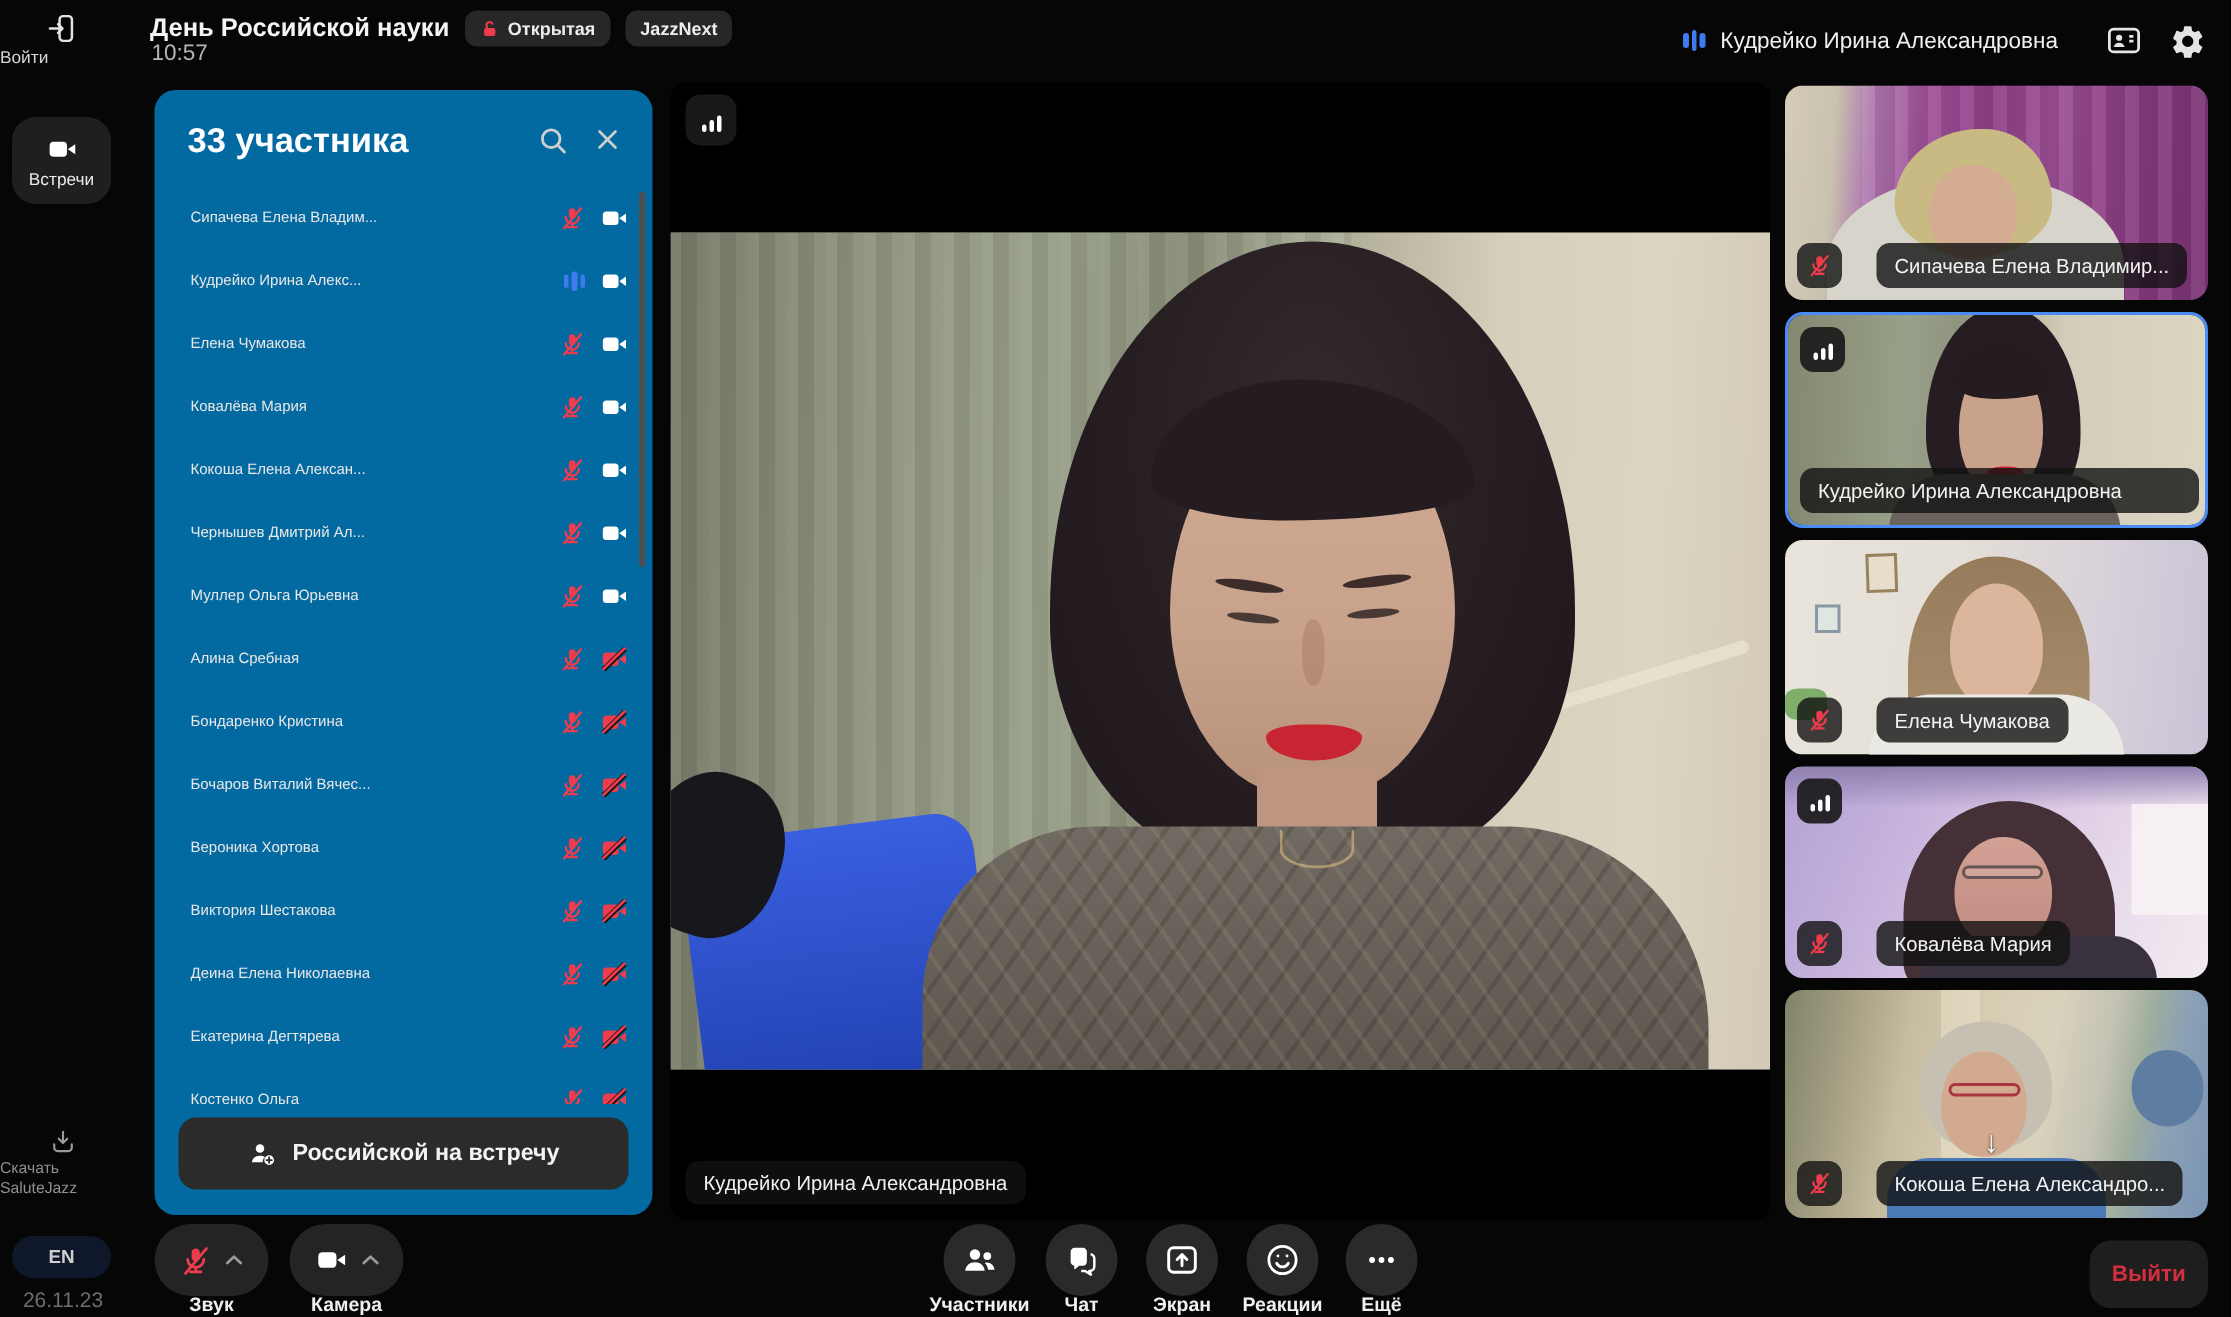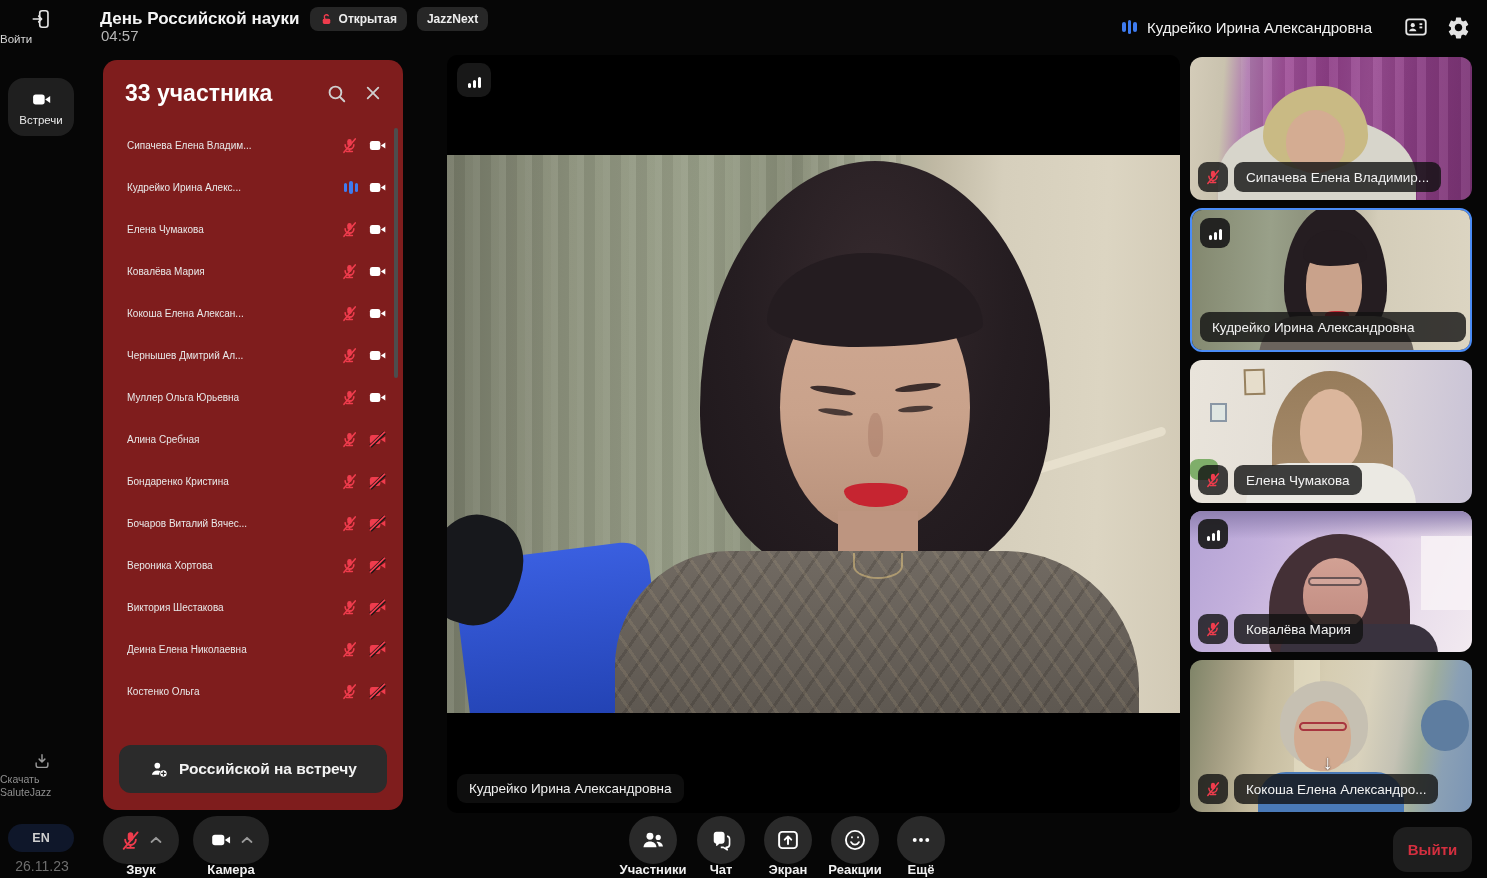--- a/index.html
+++ b/index.html
@@ -30,21 +30,21 @@
             display:flex;flex-direction:column;align-items:center;justify-content:center;gap:4px;cursor:pointer}
   .meet-btn .lbl{font-size:11.5px;color:#eaeaea}
   .download{position:absolute;left:0;top:752px;width:84px;text-align:left;cursor:pointer}
   .download svg{margin:0 auto}
   .download .lbl{font-size:10.5px;color:#8f8f8f;line-height:1.25;margin-top:3px;white-space:pre-line}
   .lang{position:absolute;left:8px;top:824px;width:66px;height:28px;background:#0f172a;border-radius:14px;
         display:flex;align-items:center;justify-content:center;font-size:12.5px;font-weight:700;color:#cfcfcf;cursor:pointer}
   .date{position:absolute;left:0;top:858px;width:84px;text-align:center;font-size:14px;color:#6e6e6e}
 
   
-  .panel{position:absolute;left:103px;top:60px;width:300px;height:750px;background:#7f1d1d;border-radius:14px;overflow:hidden}
+  .panel{position:absolute;left:103px;top:60px;width:332px;height:750px;background:#0369a1;border-radius:14px;overflow:hidden}
   .panel-head{position:absolute;top:0;left:0;right:0;height:60px;display:flex;align-items:center;padding:6px 20px 0 22px;box-sizing:border-box}
   .panel-title{flex:1;font-size:23px;font-weight:700;color:#fff}
   .panel-head .hicon{margin-left:16px;cursor:pointer}
   .plist{position:absolute;top:64px;left:0;right:0;height:612px;overflow:hidden}
   .prow{display:flex;align-items:center;height:42px;padding:0 16px 0 24px;cursor:pointer}
   .pname{flex:1;font-size:10px;color:#e8e8e8;white-space:nowrap;overflow:hidden}
   .picons{display:flex;align-items:center;gap:10px;justify-content:flex-end;min-width:50px}
   .scroll-thumb{position:absolute;right:5px;top:68px;width:4px;height:250px;border-radius:2px;background:#4d4d4d;cursor:pointer}
   .invite{position:absolute;left:16px;right:16px;bottom:17px;height:48px;background:#2b2b2b;border-radius:12px;
           display:flex;align-items:center;justify-content:center;gap:10px;font-size:15.5px;font-weight:700;color:#f3f3f3;cursor:pointer}
@@ -84,21 +84,21 @@
   .mv-knit{position:absolute;inset:0;border-radius:115px 135px 0 0;
            background:repeating-linear-gradient(55deg,rgba(214,192,150,.12) 0 3px,transparent 3px 17px),
                       repeating-linear-gradient(-55deg,rgba(25,20,16,.16) 0 3px,transparent 3px 17px)}
   .mv-chain{position:absolute;left:406px;top:398px;width:50px;height:26px;border:2px solid rgba(224,196,128,.55);
             border-top:none;border-radius:0 0 50% 50%;box-sizing:border-box}
 
   
   .thumb{position:absolute;left:1190px;width:282px;border-radius:12px;overflow:hidden;background:#111;cursor:pointer}
   .thumb.active{border:2.5px solid #4a8cf7;box-sizing:border-box}
   .t-chip{left:8px;top:8px;width:30px;height:30px;padding-bottom:8px;box-sizing:border-box;border-radius:9px}
-  .tlabel{position:absolute;left:8px;right:4px;bottom:8px;display:flex;gap:6px;z-index:4}
+  .tlabel{position:absolute;left:8px;right:4px;bottom:8px;display:flex;gap:23px;z-index:4}
   .tmic{flex:0 0 30px;height:30px;background:rgba(17,17,17,.8);border-radius:9px;display:flex;align-items:center;justify-content:center}
   .tname{height:30px;background:rgba(17,17,17,.8);border-radius:9px;padding:0 12px;display:flex;align-items:center;
          font-size:13.5px;color:#f2f2f2;white-space:nowrap;overflow:hidden;min-width:0}
   .tname.full{flex:1}
   .abs{position:absolute}
 
   
   .s1-bg{inset:0;background:linear-gradient(94deg,#d4ccb9 0%,#c9c2ae 12%,#b07bb0 20%,#a1529a 32%,#8f3f88 48%,#9c4f95 62%,#8a3d83 78%,#7a3374 100%)}
   .s1-folds{left:18%;top:0;bottom:0;right:0;background:repeating-linear-gradient(90deg,rgba(255,255,255,.10) 0 9px,rgba(0,0,0,.10) 9px 22px);opacity:.7}
   .s1-chair{left:10%;bottom:-30%;width:70%;height:88%;background:#d7d5cb;border-radius:48% 48% 0 0}
@@ -171,21 +171,21 @@
       <span>
         <svg width="13" height="13" viewBox="0 0 16 16">
             <path d="M5.4 7V4.7a2.6 2.6 0 0 1 5.1-.7" fill="none" stroke="#ef3c4d" stroke-width="1.7" stroke-linecap="round" transform="rotate(-16 8 5)"></path>
             <rect x="3.4" y="7" width="9.2" height="6.6" rx="1.8" fill="#ef3c4d"></rect>
           </svg>
       </span>
       <span>Открытая</span>
     </span>
     <span class="badge">JazzNext</span>
   </div>
-  <div class="timer">04:57</div>
+  <div class="timer">10:57</div>
 
   <div class="topbar-right">
     <span class="speaker-group">
       <span class="speakbars lg">
           <i></i>
           <i></i>
           <i></i>
         </span>
       <span class="speaker-name">Кудрейко Ирина Александровна</span>
     </span>
@@ -510,20 +510,44 @@
                 <rect x="1.6" y="4.2" width="8.8" height="7.6" rx="2" fill="#ef3c4d"></rect>
                 <path d="M10.8 8l3.8-2.6v5.2z" fill="#ef3c4d"></path>
                 <line x1="2" y1="13.8" x2="14" y2="2.2" stroke="#151515" stroke-width="3"></line>
                 <line x1="2" y1="13.4" x2="13.8" y2="2" stroke="#ef3c4d" stroke-width="1.5" stroke-linecap="round"></line>
               </svg>
             </span>
           </span>
       </div>
       <div class="prow">
         <span class="pname">Деина Елена Николаевна</span>
+        <span class="picons">
+            <span>
+              <svg width="17" height="17" viewBox="0 0 16 16">
+                <g stroke="#ef3c4d" stroke-width="1.5" stroke-linecap="round" fill="none">
+                  <rect x="5.9" y="1.8" width="4.2" height="6.6" rx="2.1" fill="#ef3c4d" stroke="none"></rect>
+                  <path d="M3.9 7.3a4.1 4.1 0 0 0 8.2 0"></path>
+                  <line x1="8" y1="11.4" x2="8" y2="13.2"></line>
+                  <line x1="5.3" y1="13.6" x2="10.7" y2="13.6"></line>
+                  <line x1="2.8" y1="14.4" x2="13.4" y2="1.8"></line>
+                </g>
+              </svg>
+            </span>
+            <span>
+              <svg width="19" height="19" viewBox="0 0 16 16">
+                <rect x="1.6" y="4.2" width="8.8" height="7.6" rx="2" fill="#ef3c4d"></rect>
+                <path d="M10.8 8l3.8-2.6v5.2z" fill="#ef3c4d"></path>
+                <line x1="2" y1="13.8" x2="14" y2="2.2" stroke="#151515" stroke-width="3"></line>
+                <line x1="2" y1="13.4" x2="13.8" y2="2" stroke="#ef3c4d" stroke-width="1.5" stroke-linecap="round"></line>
+              </svg>
+            </span>
+          </span>
+      </div>
+      <div class="prow">
+        <span class="pname">Екатерина Дегтярева</span>
         <span class="picons">
             <span>
               <svg width="17" height="17" viewBox="0 0 16 16">
                 <g stroke="#ef3c4d" stroke-width="1.5" stroke-linecap="round" fill="none">
                   <rect x="5.9" y="1.8" width="4.2" height="6.6" rx="2.1" fill="#ef3c4d" stroke="none"></rect>
                   <path d="M3.9 7.3a4.1 4.1 0 0 0 8.2 0"></path>
                   <line x1="8" y1="11.4" x2="8" y2="13.2"></line>
                   <line x1="5.3" y1="13.6" x2="10.7" y2="13.6"></line>
                   <line x1="2.8" y1="14.4" x2="13.4" y2="1.8"></line>
                 </g>

